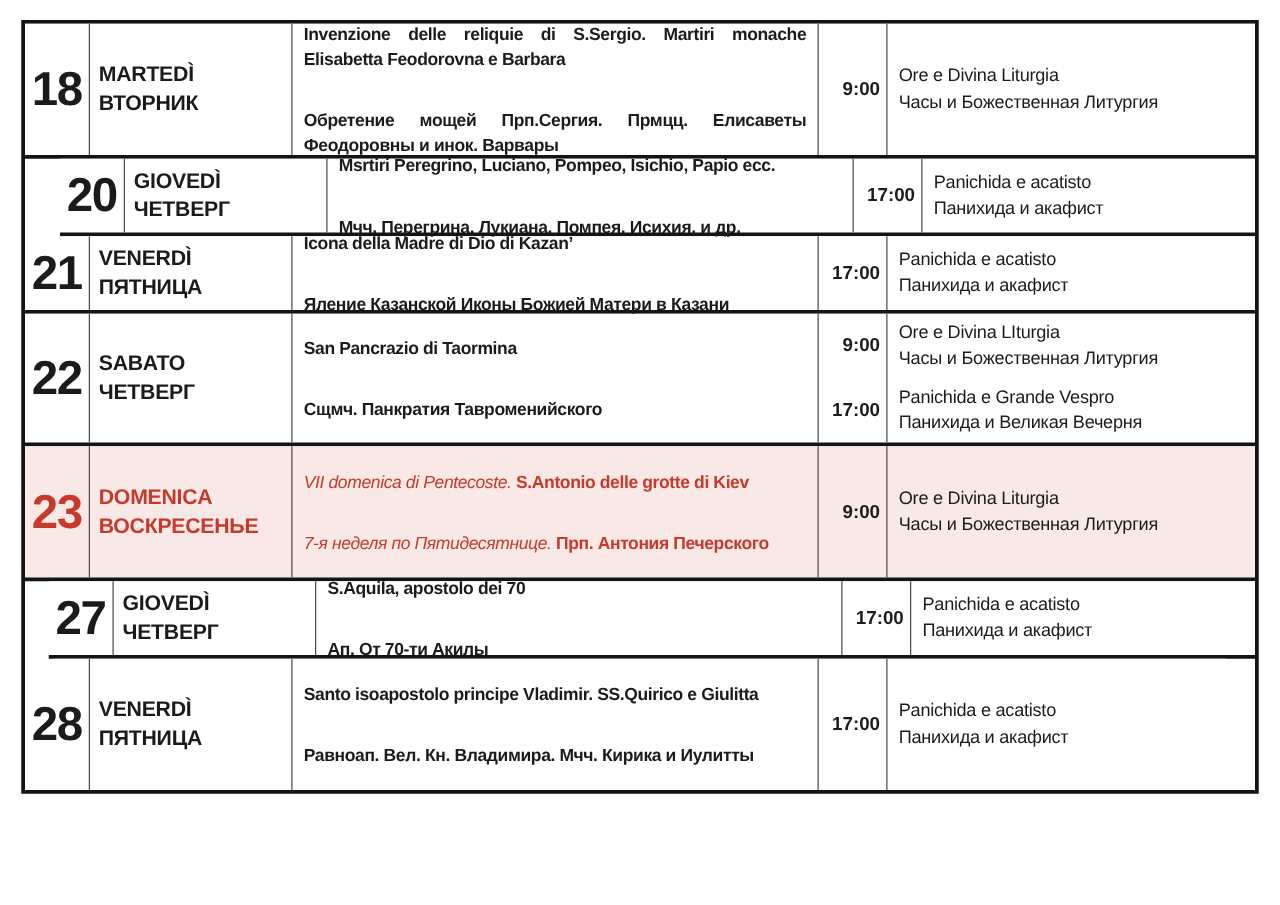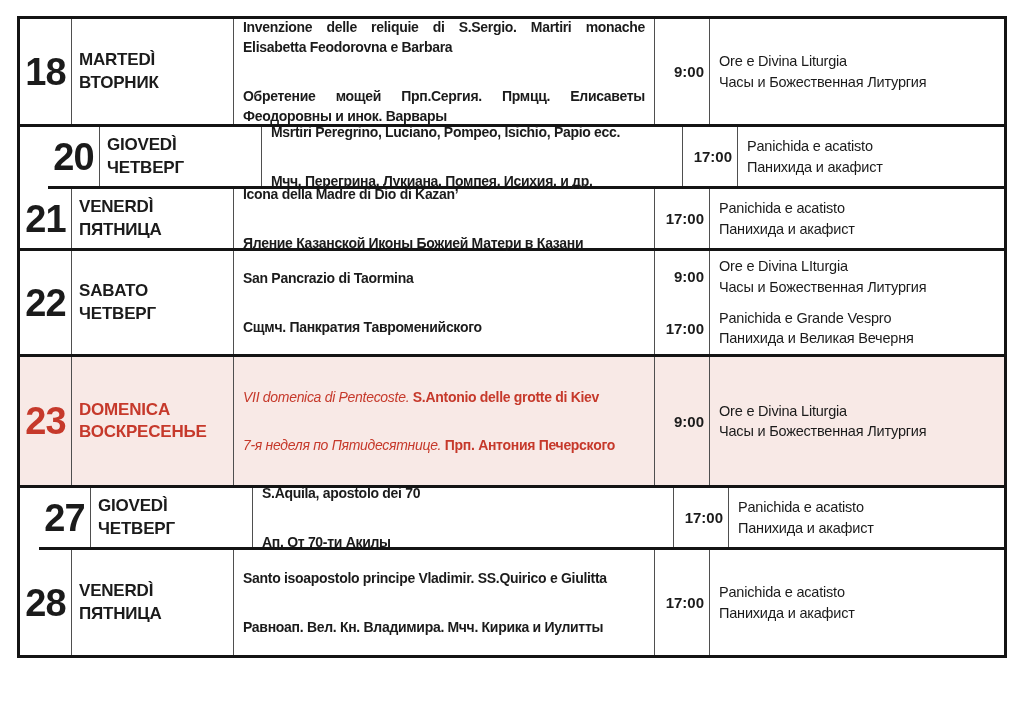--- a/index.html
+++ b/index.html
@@ -156,21 +156,21 @@
             <div class="service-line">Ore e Divina LIturgia</div>
             <div class="service-line">Часы и Божественная Литургия</div>
           </div>
           <div class="service-block">
             <div class="service-line">Panichida e Grande Vespro</div>
             <div class="service-line">Панихида и Великая Вечерня</div>
           </div>
         </div>
   </div>
 
-  <div class="row highlighted" style="height: 131px;">
+  <div class="row highlighted" style="height: 108px;">
     <div class="cell day-cell">23</div>
     <div class="cell weekday-cell">
           <div class="weekday-line">DOMENICA</div>
           <div class="weekday-line">ВОСКРЕСЕНЬЕ</div>
         </div>
     <div class="cell desc-cell">
           <p class="desc-para"><span class="seg-bold-italic">VII domenica di Pentecoste. </span><span class="seg-bold">S.Antonio delle grotte di Kiev</span></p>
           <p class="desc-para"><span class="seg-bold-italic">7-я неделя по Пятидесятнице. </span><span class="seg-bold">Прп. Антония Печерского</span></p>
         </div>
     <div class="cell time-cell">

